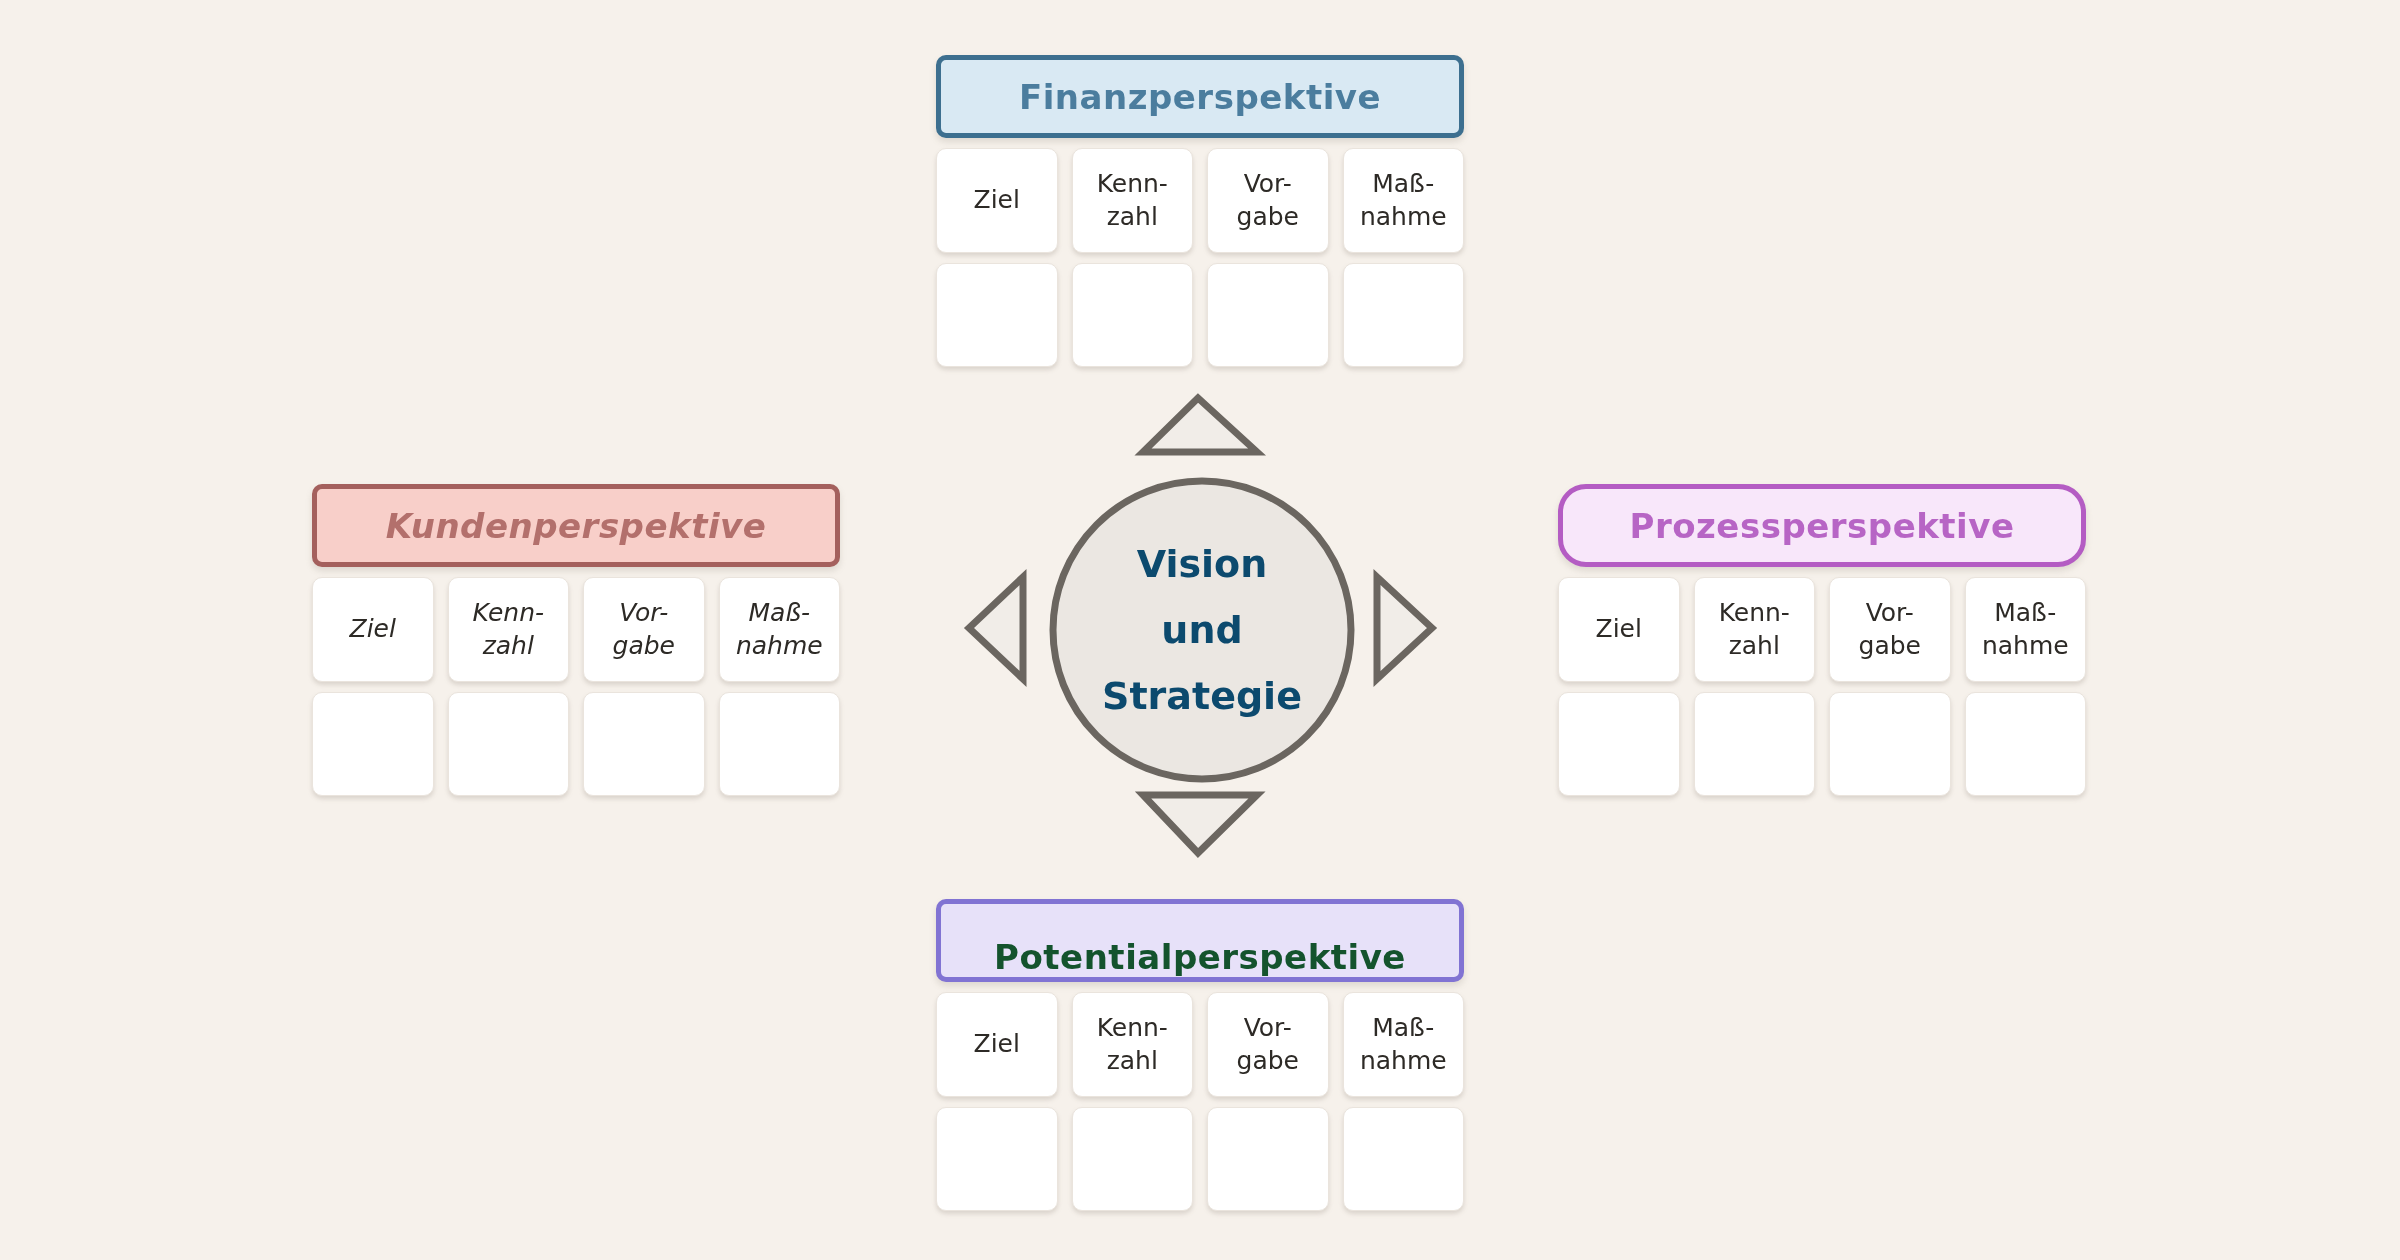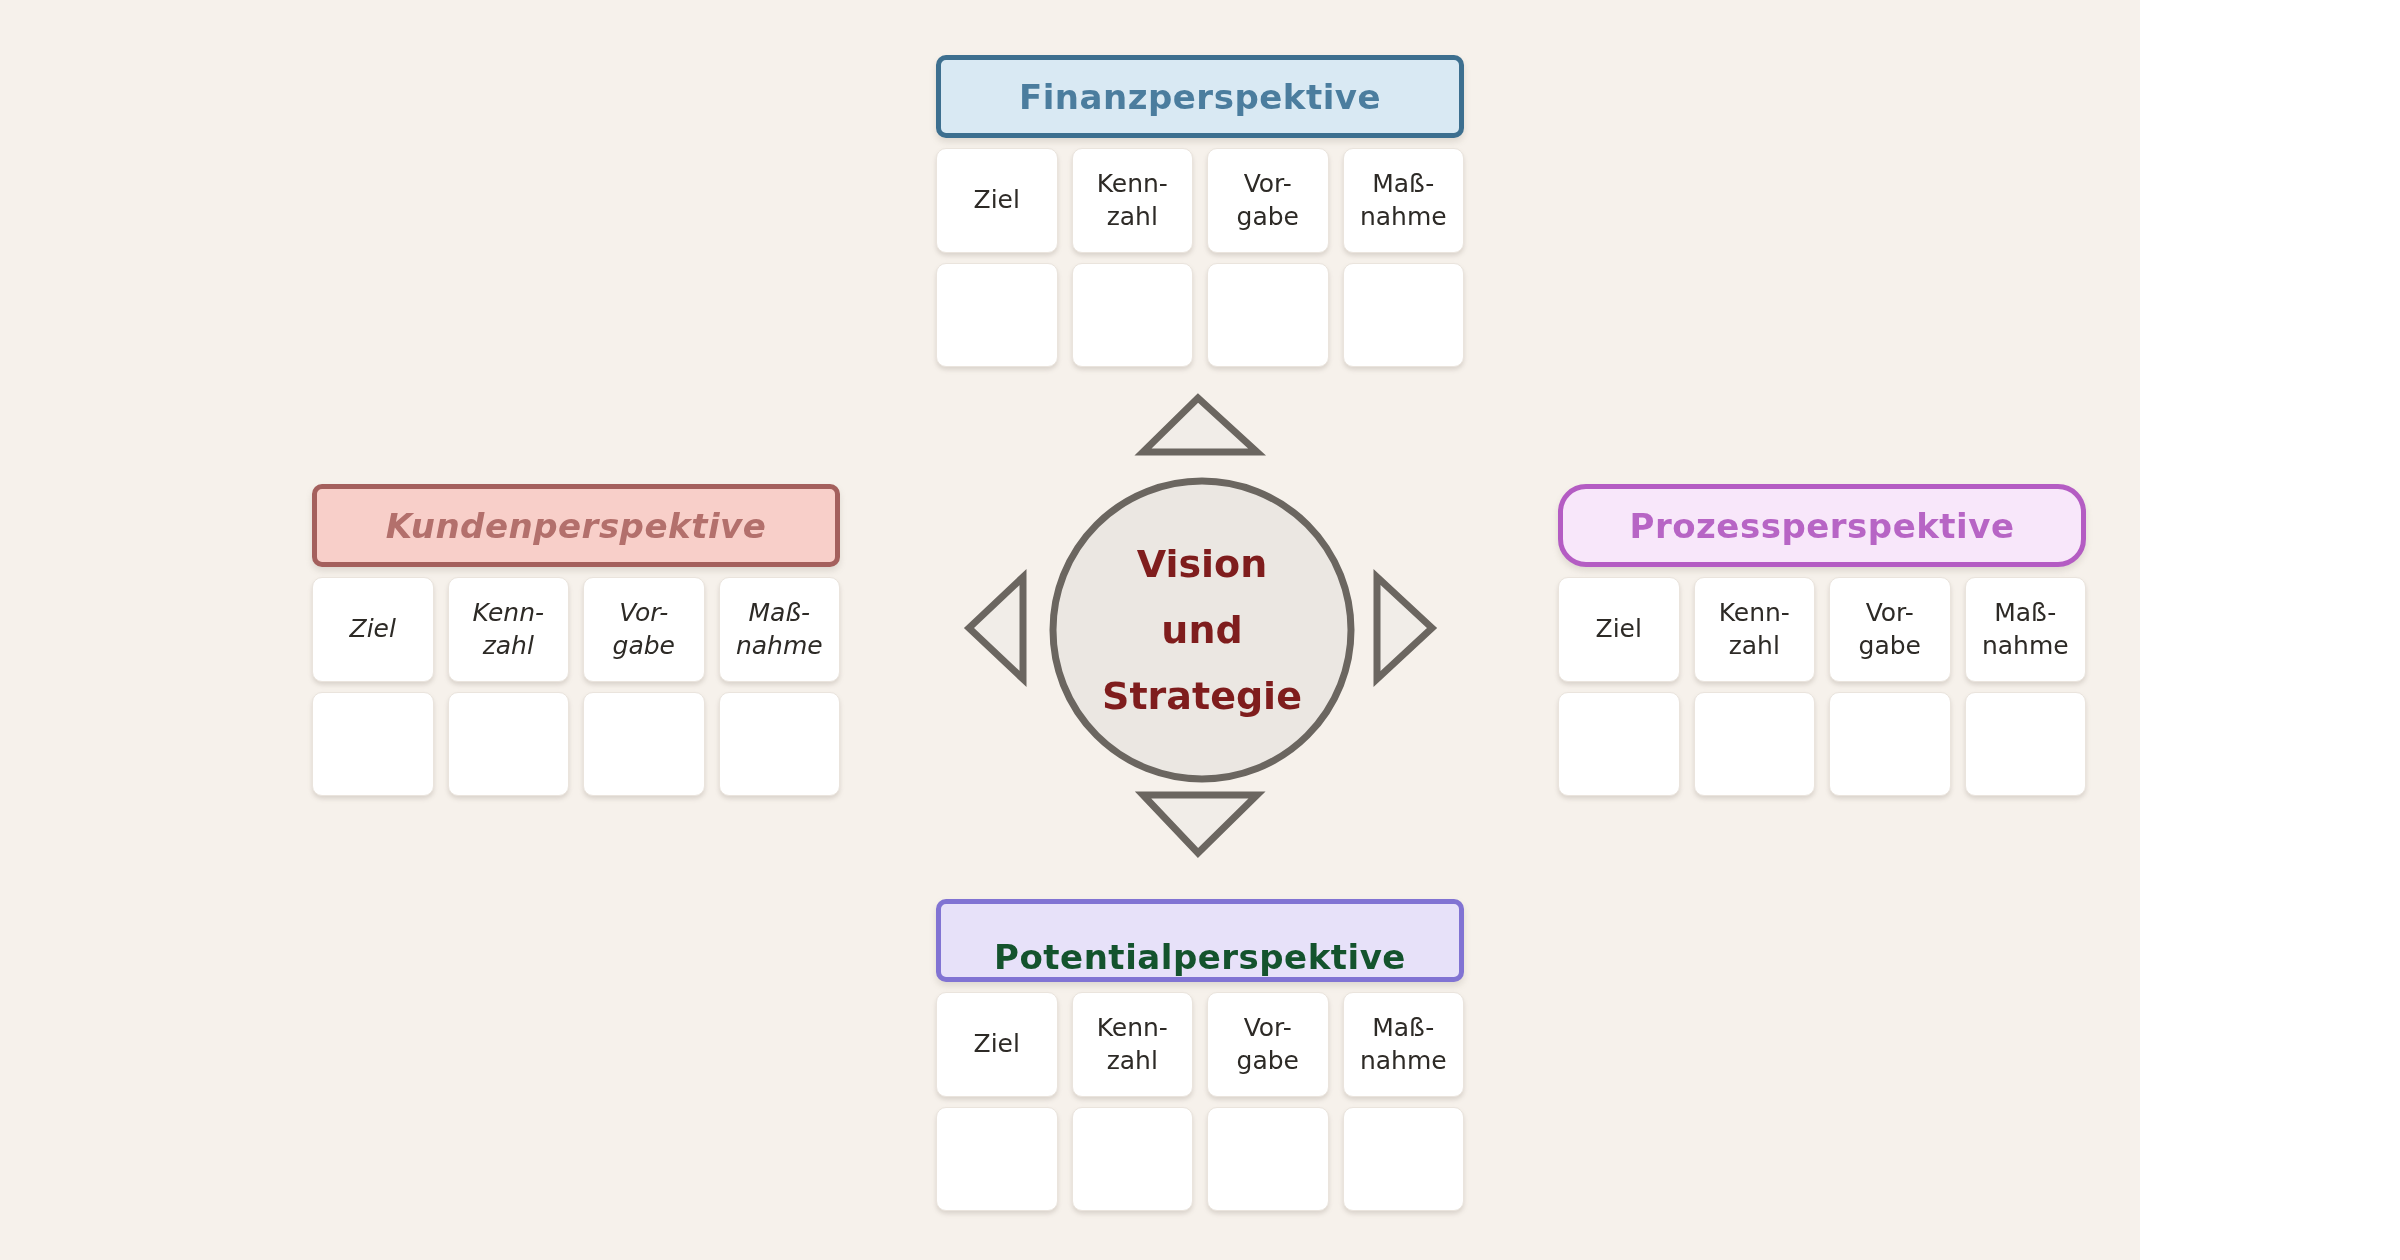--- a/index.html
+++ b/index.html
@@ -1,20 +1,20 @@
 <!DOCTYPE html>
 <html><head>
 <meta charset="utf-8">
 <style>
   html, body { margin: 0; padding: 0; }
   body { font-family: "DejaVu Sans", "Liberation Sans", sans-serif; }
 
   .canvas {
     position: relative;
-    width: 2140px;
+    width: 2400px;
     height: 1260px;
     overflow: hidden;
   }
 
   
   .group { position: absolute; width: 528px; }
   .group-top    { left: 936px;  top: 55px;  }
   .group-left   { left: 312px;  top: 484px; font-style: italic; }
   .group-right  { left: 1558px; top: 484px; }
   .group-bottom { left: 936px;  top: 899px; }
@@ -162,19 +162,19 @@
   </section>
 
   <svg class="center-svg" viewBox="0 0 522 512">
     <polygon points="258,20 203,74 317,74" transform="translate(0,0)" stroke-width="7" stroke-linejoin="miter" style="fill: rgb(241, 237, 232); stroke: rgb(107, 102, 96);"></polygon>
     <polygon stroke-width="7" stroke-linejoin="miter" points="203,417 317,417 258,475" style="fill: rgb(241, 237, 232); stroke: rgb(107, 102, 96);"></polygon>
     <polygon stroke-width="7" stroke-linejoin="miter" points="29,250 83,199 83,301" style="fill: rgb(241, 237, 232); stroke: rgb(107, 102, 96);"></polygon>
     <polygon stroke-width="7" stroke-linejoin="miter" points="492,250 437,199 437,301" style="fill: rgb(241, 237, 232); stroke: rgb(107, 102, 96);"></polygon>
     <circle cx="262" cy="252" r="149" stroke-width="7" style="fill: rgb(235, 231, 226); stroke: rgb(107, 102, 96);"></circle>
   </svg>
 
-  <div class="center-text" style="color: #7f1d1d;">
+  <div class="center-text" style="color: #0c4a6e;">
     <div>Vision</div>
     <div>und</div>
     <div>Strategie</div>
   </div>
 
 </div>
 
 </body></html>

